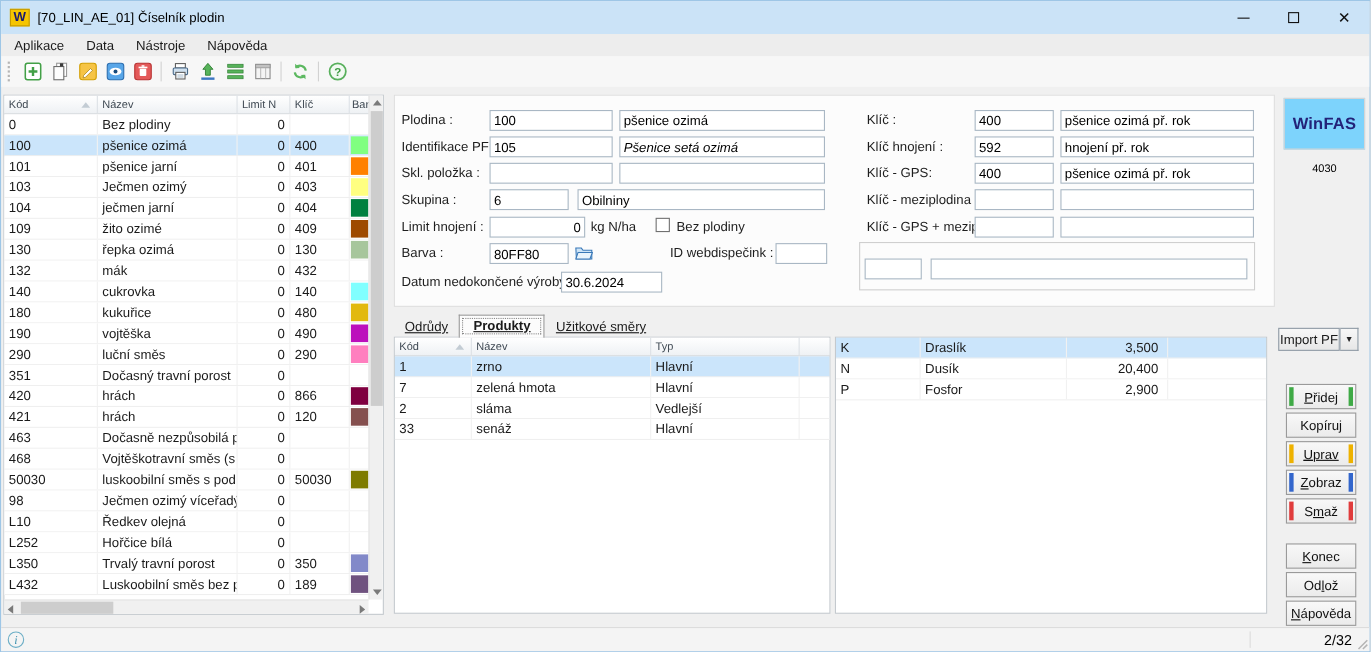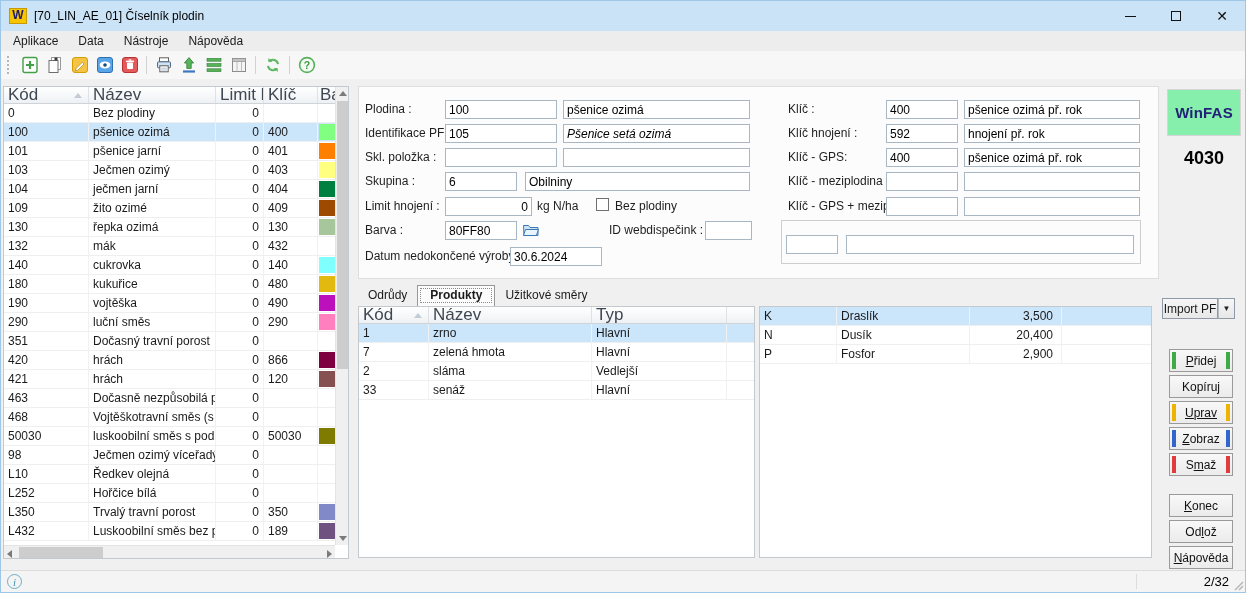--- a/index.html
+++ b/index.html
@@ -29,21 +29,21 @@
              display:flex; align-items:center; padding-left:4px; }
   .grip { width:6px; height:18px; border-left:2px dotted #b5b5b5; margin:0 4px 0 2px; }
   .tool-btn { width:25px; height:25px; display:flex; align-items:center; justify-content:center; }
   .tool-sep { width:1px; height:18px; background:#d2d2d2; margin:0 4px; }
 
   
   .gtable { position:absolute; background:#fff; border:1px solid #c4c9ce; }
   .thead { display:flex; height:17px; background:linear-gradient(#ffffff,#eef1f4);
            border-bottom:1px solid #cfd4d9; color:#3e4852; }
   .hcell { padding:0 4px; border-right:1px solid #dde2e6; display:flex; align-items:center;
-           white-space:nowrap; overflow:hidden; font-size:17px; }
+           white-space:nowrap; overflow:hidden; font-size:10px; }
   .sort-tri { width:0; height:0; border-left:4px solid transparent; border-right:4px solid transparent;
               border-bottom:5px solid #c3ccd4; margin-left:auto; margin-right:2px; }
   .trow { display:flex; height:19px; border-bottom:1px solid #efefef; background:#fff; }
   .trow.sel { background:#cbe5fb; }
   .tcell { padding:0 4px; border-right:1px solid #f1f1f1; line-height:18px;
            white-space:nowrap; overflow:hidden; font-size:12px; }
   .swatch { display:block; width:16px; height:16px; margin-top:1px; }
 
   
   .w-kod{width:85px}.w-nazev{width:127px}.w-limit{width:48px}.w-klic{width:54px}
@@ -79,31 +79,31 @@
         font:12px "Liberation Sans",sans-serif; padding:0 3px; color:#000; outline:none; }
   .tb.num { text-align:right; }
   .cb { position:absolute; width:13px; height:13px; border:1px solid #707070; background:#fff; }
   .groupbox { position:absolute; left:422px; top:133px; width:360px; height:44px;
               border:1px solid #cfcfcf; }
   .groupbox-label { position:absolute; top:-8px; left:8px; background:#fcfcfc; padding:0 4px;
                     font-weight:bold; color:#222; white-space:nowrap; }
   .gb-tb { position:absolute; top:14px; height:19px; border:1px solid #a9b7c4; background:#fff; }
 
   
-  .tabs { position:absolute; left:357px; top:284px; height:22px; display:flex; align-items:flex-start; }
+  .tabs { position:absolute; left:357px; top:284px; height:22px; display:flex; align-items:flex-end;text-decoration:underline; }
   .tab { padding:3px 10px; white-space:nowrap; }
   .tab.active { background:#fcfcfc; border:1px solid #989898; border-bottom:none; font-weight:bold;
                 padding:2px 12px 4px; outline:1px dotted #8a8a8a; outline-offset:-4px; position:relative; z-index:3; }
 
   
-  .logo-box { position:absolute; left:1166px; top:88px; width:74px; height:47px; background:#86efac;
+  .logo-box { position:absolute; left:1166px; top:88px; width:74px; height:47px; background:#7dd3fc;
               border:1px solid #d5d5d5; display:flex; align-items:center; justify-content:center; }
   .logo-text { font-weight:bold; font-size:15px; color:#232278; letter-spacing:0.2px; }
   .task-number { position:absolute; left:1166px; top:147px; width:74px; text-align:center;
-                 font-weight:bold; font-size:18px; color:#000; }
+                 font-weight:normal; font-size:10px; color:#000; }
   .import-btn { position:absolute; left:1161px; top:297px; height:21px; display:flex; }
   .import-main { width:56px; border:1px solid #8e9aa5; background:linear-gradient(#f7f7f7,#e7e7e7);
                  display:flex; align-items:center; justify-content:center; }
   .import-dd { width:17px; border:1px solid #8e9aa5; border-left:1px solid #b5bcc2;
                background:linear-gradient(#f7f7f7,#e7e7e7); display:flex; align-items:center;
                justify-content:center; font-size:8px; color:#222; }
   .side-btn { position:absolute; left:1168px; width:64px; height:23px; border:1px solid #9a9a9a;
               background:linear-gradient(#f8f8f8,#ebebeb); display:flex; align-items:center;
               justify-content:center; font-size:12px; color:#111; }
   .abar { position:absolute; top:2px; bottom:2px; width:4px; }

